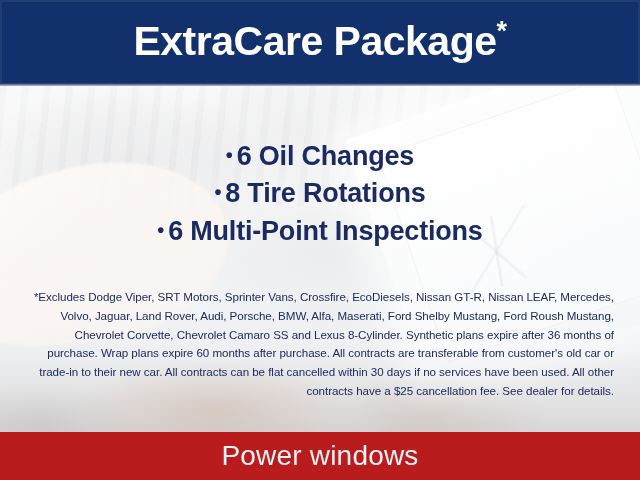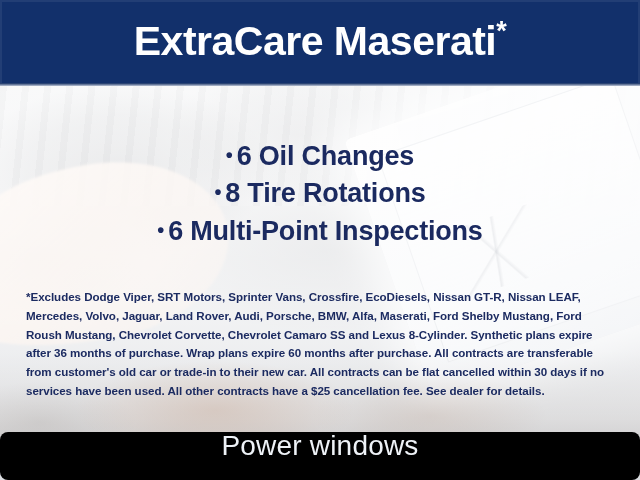--- a/index.html
+++ b/index.html
@@ -178,38 +178,38 @@
     top: -3px;
     margin-right: 4px;
   }
 
   
   .disclaimer {
     position: absolute;
     left: 26px;
     right: 26px;
     top: 288px;
-    text-align: left;
+    text-align: right;
     color: #1c2b61;
     font-size: 11.6px;
-    font-weight: bold;
+    font-weight: normal;
     line-height: 1.62;
     letter-spacing: -0.05px;
   }
 
   
   .caption-bar {
     position: absolute;
     left: 0; right: 0; bottom: 0;
     height: 48px;
-    background: #000000;
+    background: #b91c1c;
     display: flex;
+    align-items: center;
     justify-content: center;
     z-index: 5;
-    border-radius: 8px;
   }
   .caption-text {
     color: #eef2f7;
     font-size: 28px;
     font-weight: normal;
     line-height: 1;
     letter-spacing: 0.2px;
     white-space: nowrap;
   }
 </style>
@@ -227,21 +227,21 @@
       <div class="bg-tablet-inner"></div>
       <div class="bg-tablet-trace"></div>
     </div>
     <div class="photo-layer bg-arm"></div>
     <div class="photo-layer bg-warm"></div>
     <div class="photo-layer bg-veil"></div>
   </div>
 
   <div class="header-band">
     <div class="header-title">
-      <span>ExtraCare Maserati</span><span class="star">*</span>
+      <span>ExtraCare Package</span><span class="star">*</span>
     </div>
   </div>
 
   <div class="bullets">
     <div class="bullet-line">
       <span class="dot">•</span><span>6 Oil Changes</span>
     </div>
     <div class="bullet-line">
       <span class="dot">•</span><span>8 Tire Rotations</span>
     </div>

